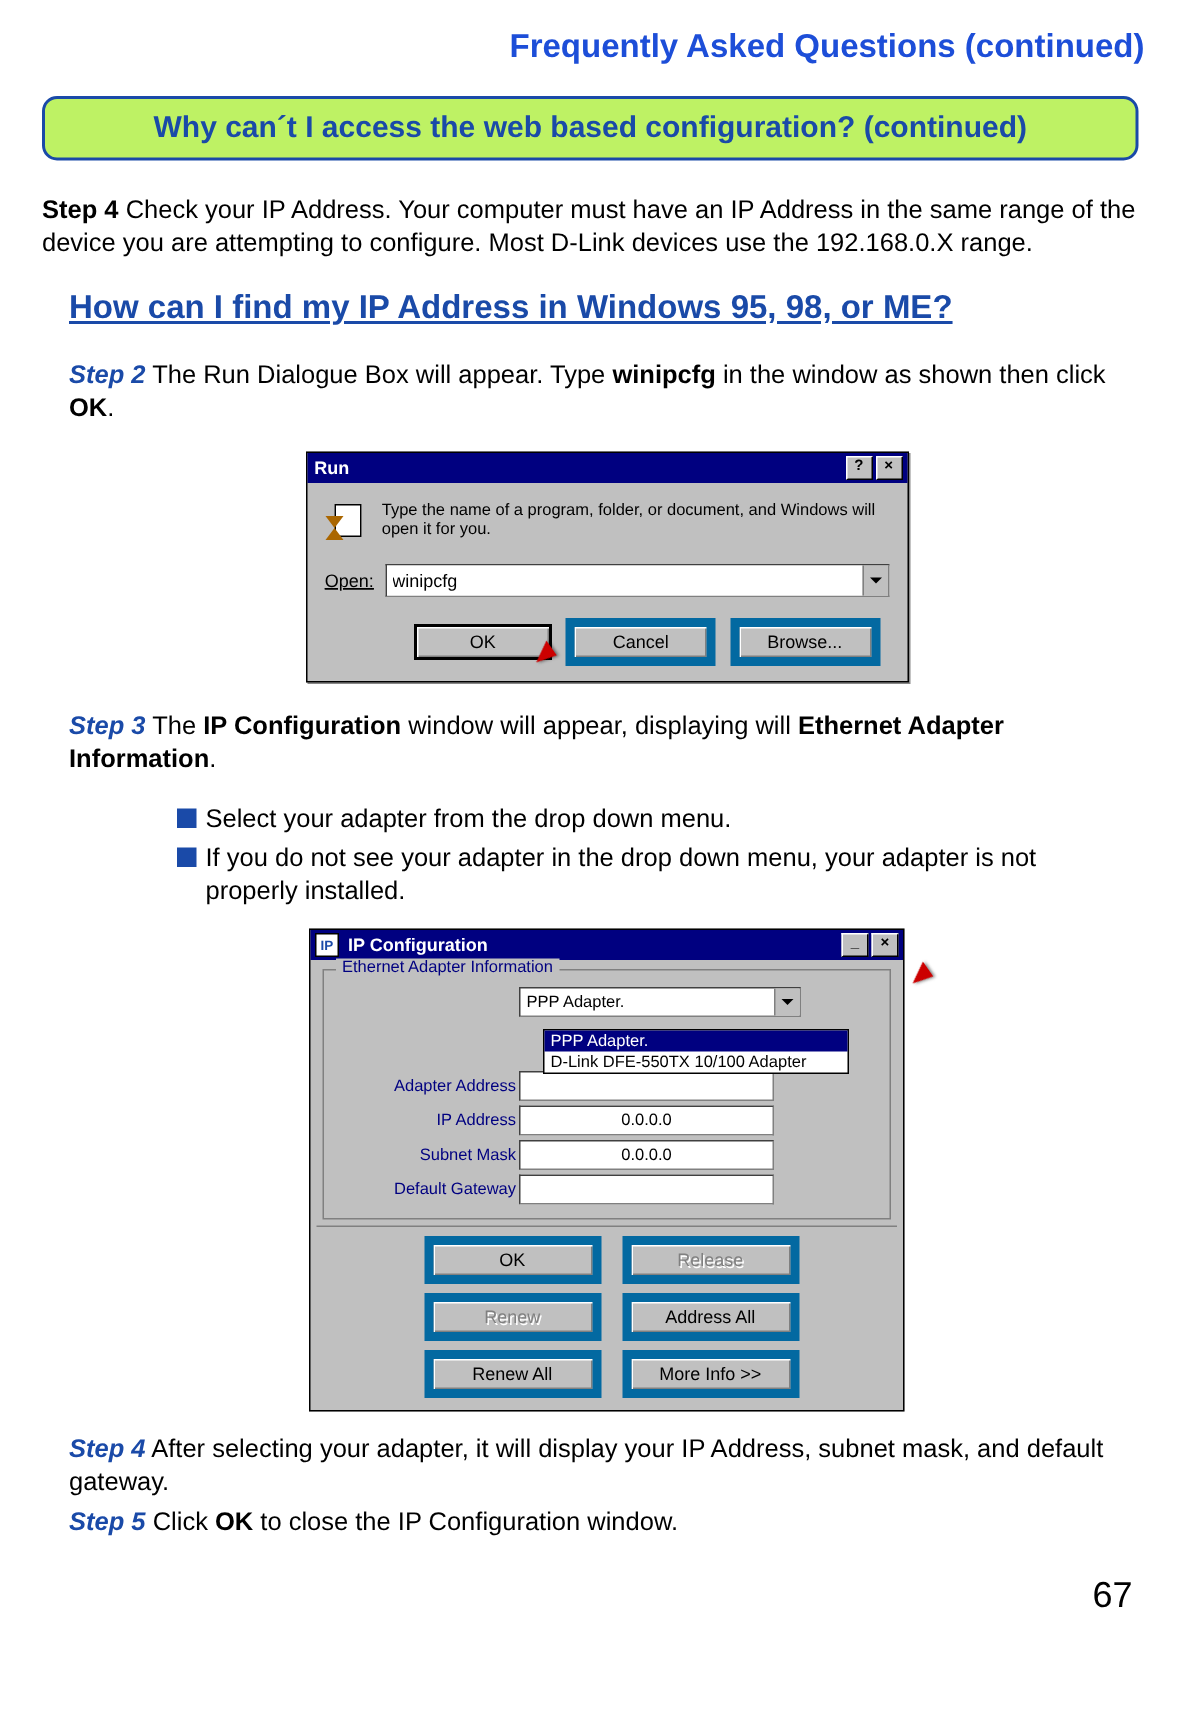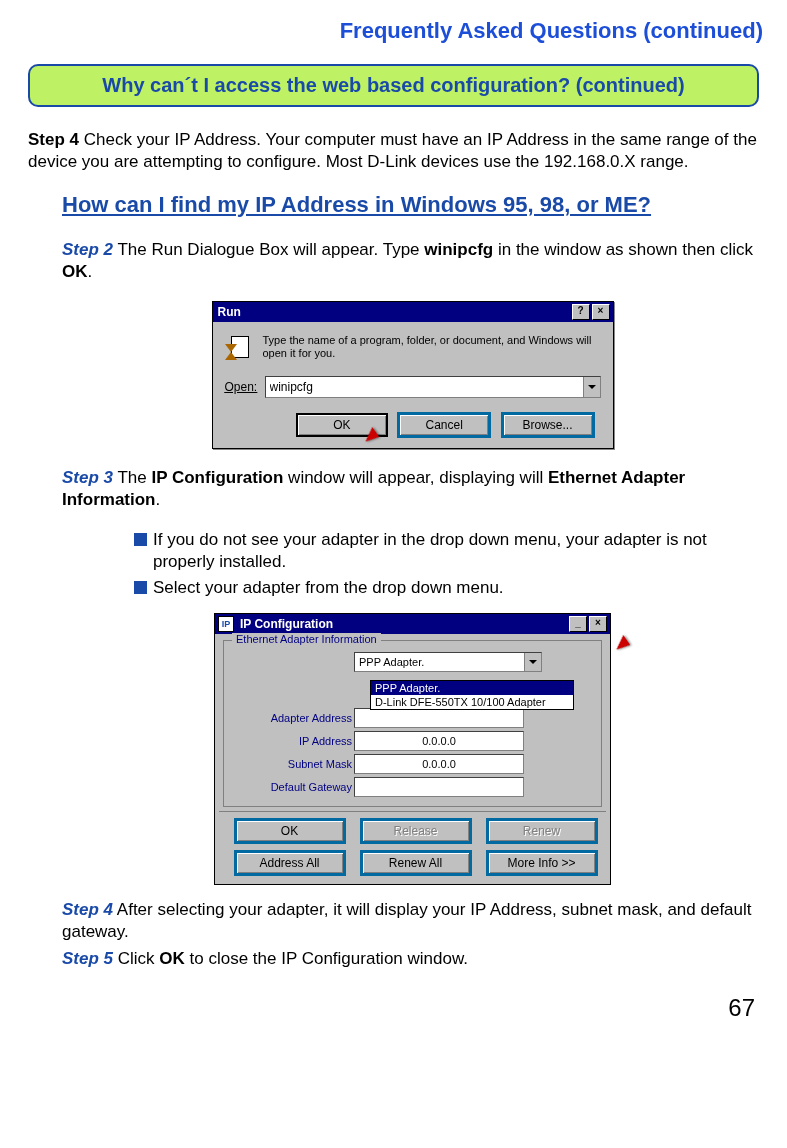--- a/index.html
+++ b/index.html
@@ -24,21 +24,21 @@
     border-radius: 10px;
     padding: 8px 12px;
     text-align: center;
     color: #1a4aa8;
     font-weight: bold;
     font-size: 20px;
     margin: 0 4px 22px 4px;
   }
   .step-label { font-weight: bold; font-family: Arial, sans-serif; }
   .step4-top { margin: 0 4px 18px 4px; line-height: 1.3; }
-  .indent { margin-left: 38px; }
+  .indent { margin-left: 22px; }
   .sub-heading {
     color: #1a4aa8;
     font-weight: bold;
     font-size: 22px;
     text-decoration: underline;
     line-height: 1.25;
     margin-bottom: 20px;
   }
   .step-line { margin-bottom: 18px; line-height: 1.3; }
   .step-num-italic { font-style: italic; font-weight: bold; color: #1a4aa8; }
@@ -103,21 +103,21 @@
     flex:1; border:none; outline:none; font-family: inherit; font-size:12px; padding:0 4px;
   }
   .combo .dd {
     width:16px; background:#c0c0c0; border-left:1px solid #808080;
     display:flex; align-items:center; justify-content:center;
   }
   .combo .dd::after { content:""; border-left:4px solid transparent; border-right:4px solid transparent; border-top:4px solid #000; }
   .btn-row { margin-top: 14px; text-align: right; padding-right: 6px; position: relative; }
   .w95btn {
     display:inline-block; min-width:72px; padding:3px 8px; margin-left:6px;
-    background:#c0c0c0; border:3px solid #0369a1;
+    background:#c0c0c0; border:6px solid #0369a1;
     box-shadow: inset 1px 1px 0 #fff, inset -1px -1px 0 #808080;
     font-size:12px; text-align:center;
   }
   .w95btn.default { border:2px solid #000; }
   .arrow-cursor {
     position:absolute; width:0; height:0;
     border-top:8px solid transparent; border-bottom:4px solid transparent;
     border-right:14px solid #c00;
     transform: rotate(-35deg);
     filter: drop-shadow(1px 1px 1px rgba(0,0,0,.5));
@@ -222,25 +222,25 @@
       </div>
     </div>
   </div>
 
   <div class="step-line">
     <span class="step-num-italic">Step 3</span><span> The </span><span class="bold">IP Configuration</span><span> window will appear, displaying will </span><span class="bold">Ethernet Adapter Information</span><span>.</span>
   </div>
 
   <div class="bullet-row">
     <div class="bullet-sq"></div>
-    <div>If you do not see your adapter in the drop down menu, your adapter is not properly installed.</div>
+    <div>Select your adapter from the drop down menu.</div>
   </div>
   <div class="bullet-row">
     <div class="bullet-sq"></div>
-    <div>Select your adapter from the drop down menu.</div>
+    <div>If you do not see your adapter in the drop down menu, your adapter is not properly installed.</div>
   </div>
 
   <div class="ipcfg">
     <div class="titlebar">
       <span class="tb-icon">IP</span>
       <span class="t-title">IP Configuration</span>
       <span class="tb-btn">_</span>
       <span class="tb-btn">×</span>
     </div>
     <div class="group">

